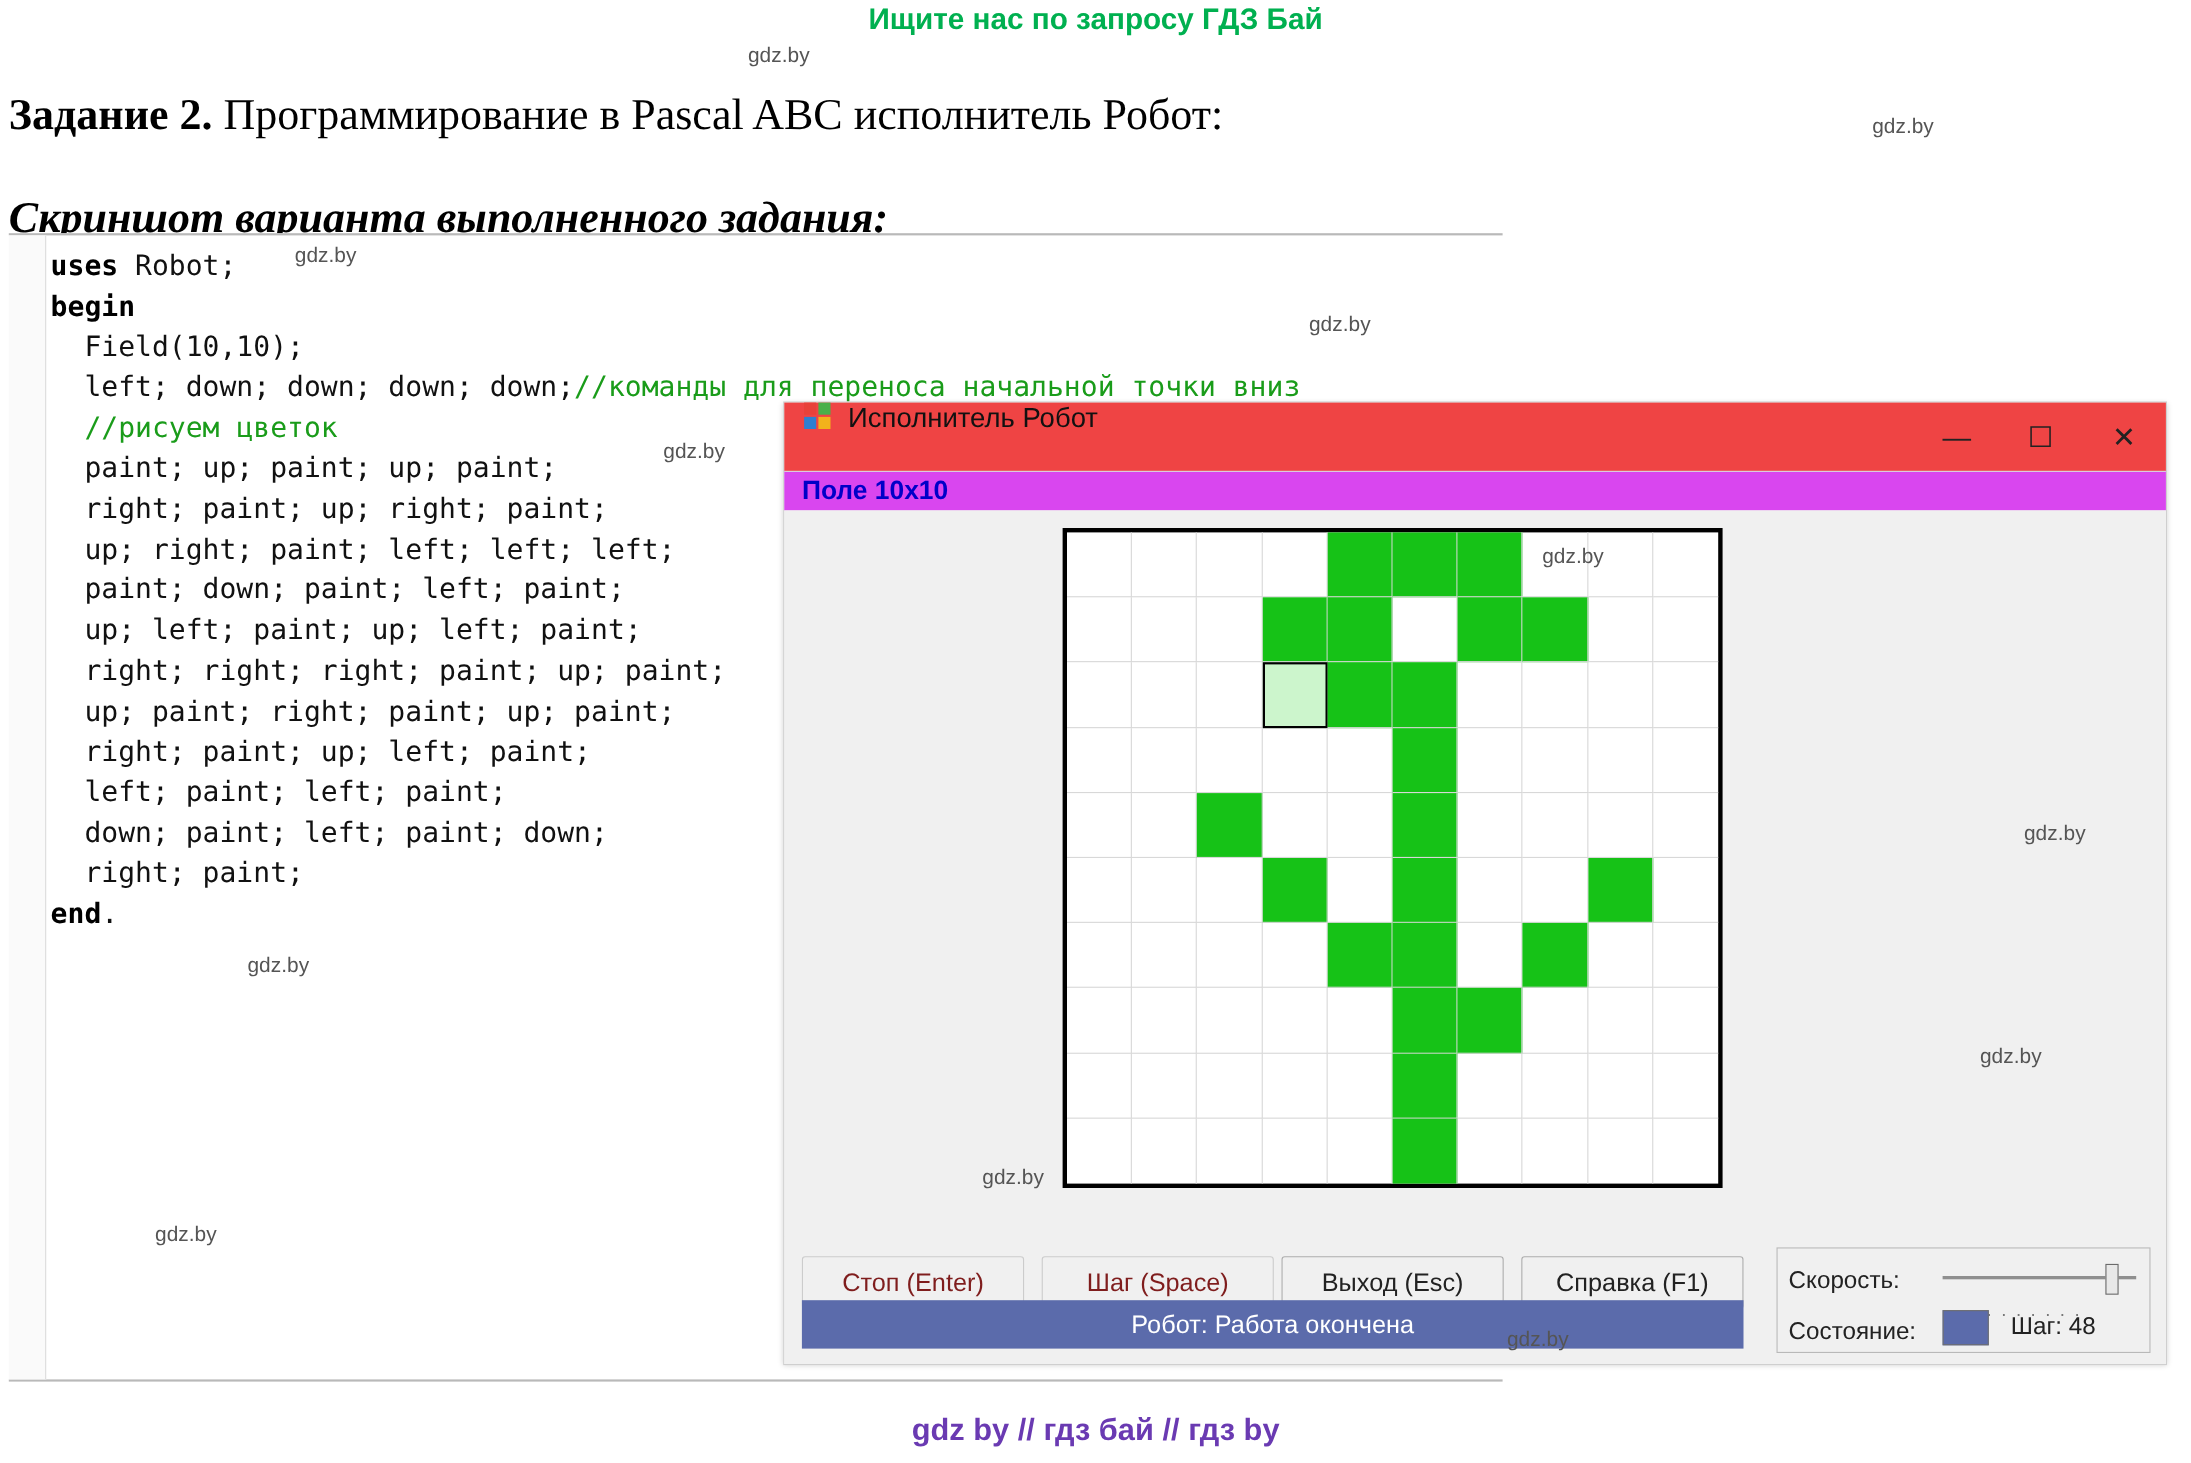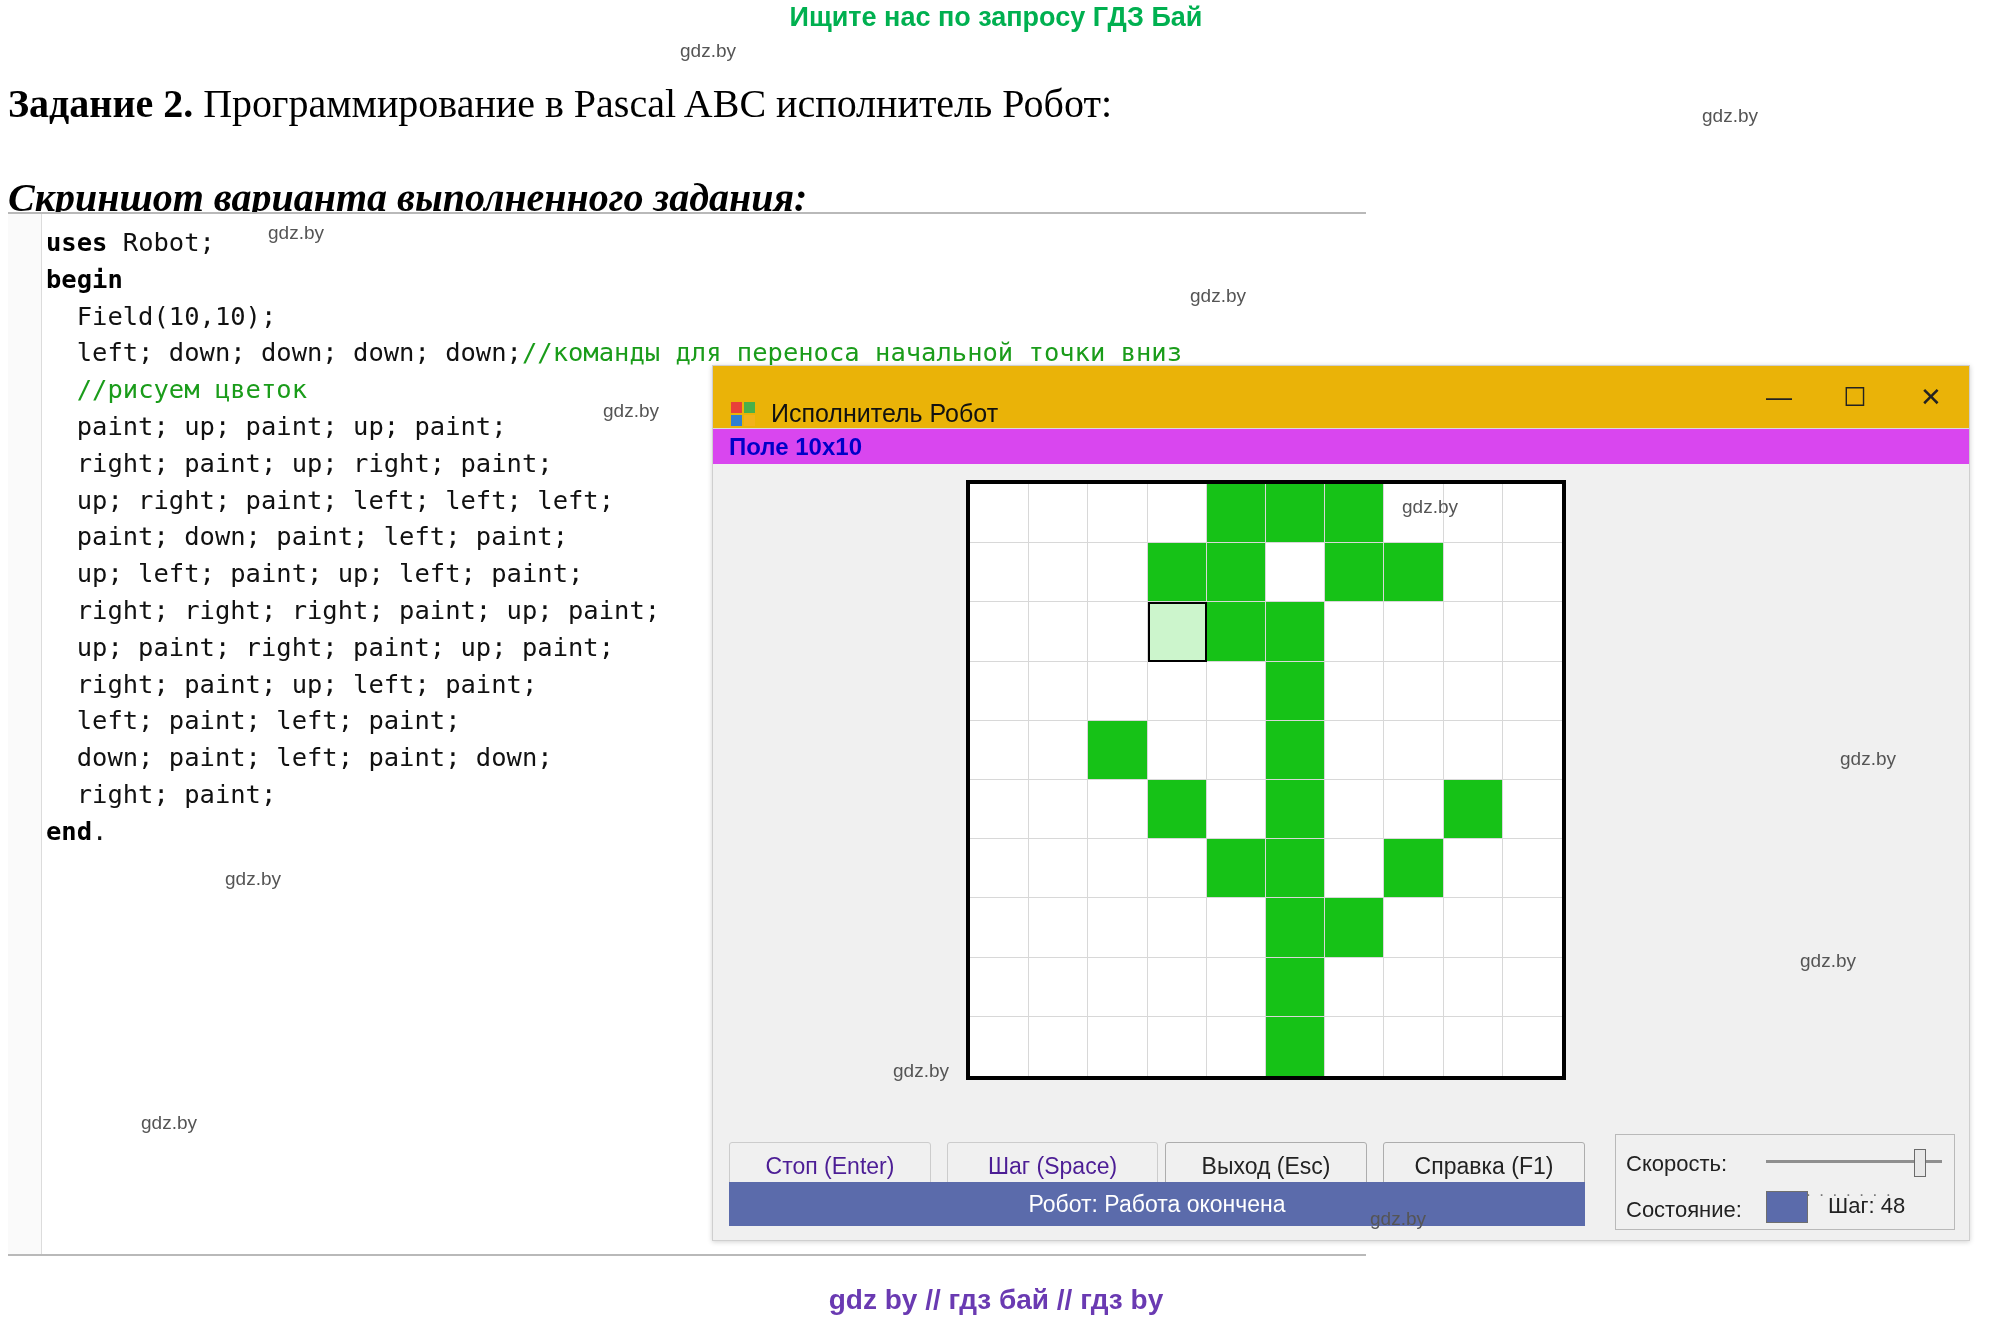--- a/index.html
+++ b/index.html
@@ -81,23 +81,23 @@
     position: absolute;
     left: 712px; top: 365px;
     width: 1258px; height: 876px;
     background: #f0f0f0;
     border: 1px solid #cfcfcf;
     box-shadow: 0 1px 5px rgba(0,0,0,0.18);
   }
   .titlebar {
     position: relative;
     height: 62px;
-    background: #eab308;
+    background: #ef4444;
     display: flex;
-    align-items: flex-end;
+    align-items: flex-start;
     padding-left: 18px;
   }
   .appicon {
     width: 26px; height: 26px;
     margin-right: 14px;
     position: relative;
     flex: 0 0 auto;
   }
   .appicon .q { position: absolute; width: 11px; height: 11px; }
   .appicon .q1 { left: 0; top: 0; background: #e8413a; }
@@ -162,21 +162,21 @@
     position: absolute;
     top: 18px;
     height: 48px;
     background: #f0f0f0;
     border: 1px solid #adadad;
     border-radius: 3px;
     font-size: 23px;
     color: #222;
     display: flex; align-items: center; justify-content: center;
   }
-  .btn.disabled { color: #4c1d95; border-color: #cccccc; }
+  .btn.disabled { color: #7f1d1d; border-color: #cccccc; }
   .btn.b1 { left: 16px; width: 202px; }
   .btn.b2 { left: 234px; width: 211px; }
   .btn.b3 { left: 452px; width: 202px; }
   .btn.b4 { left: 670px; width: 202px; }
 
   .statusbar {
     position: absolute;
     left: 16px; bottom: 14px;
     width: 856px; height: 44px;
     background: #5b6bab;

